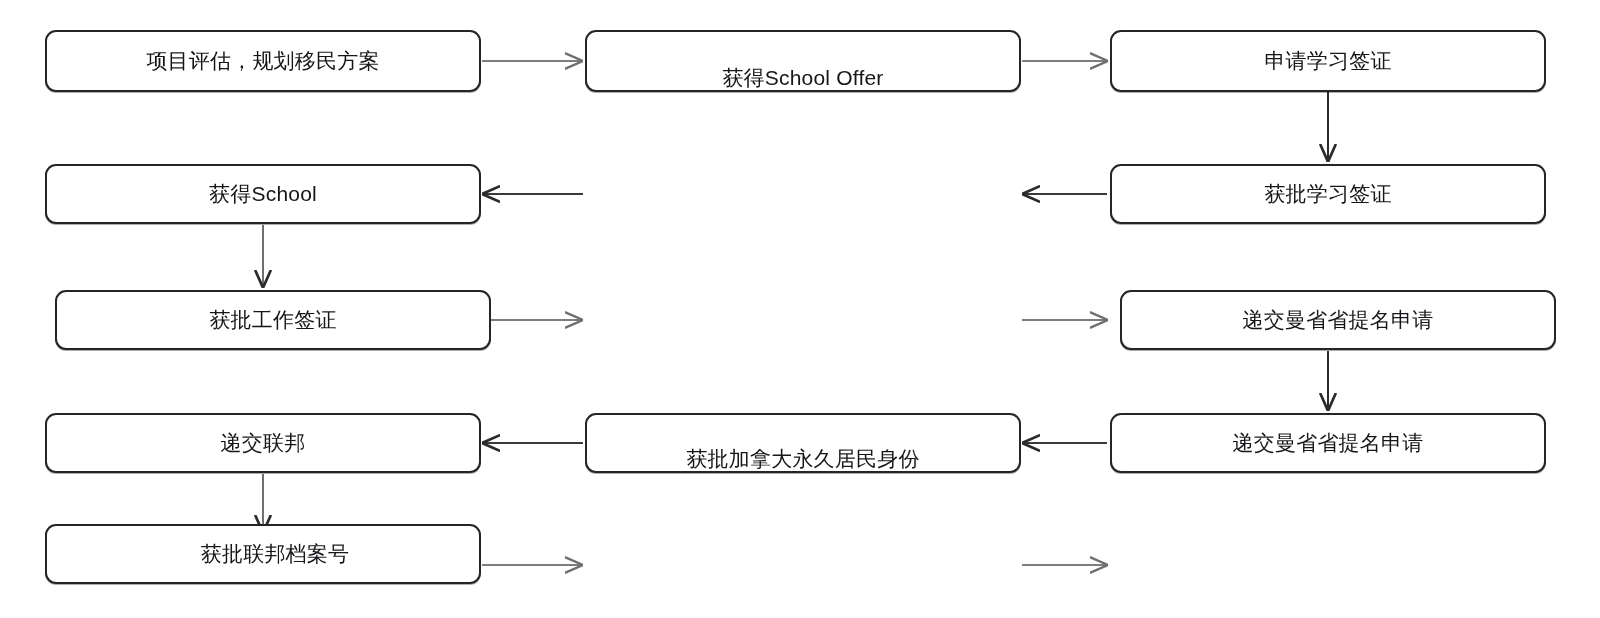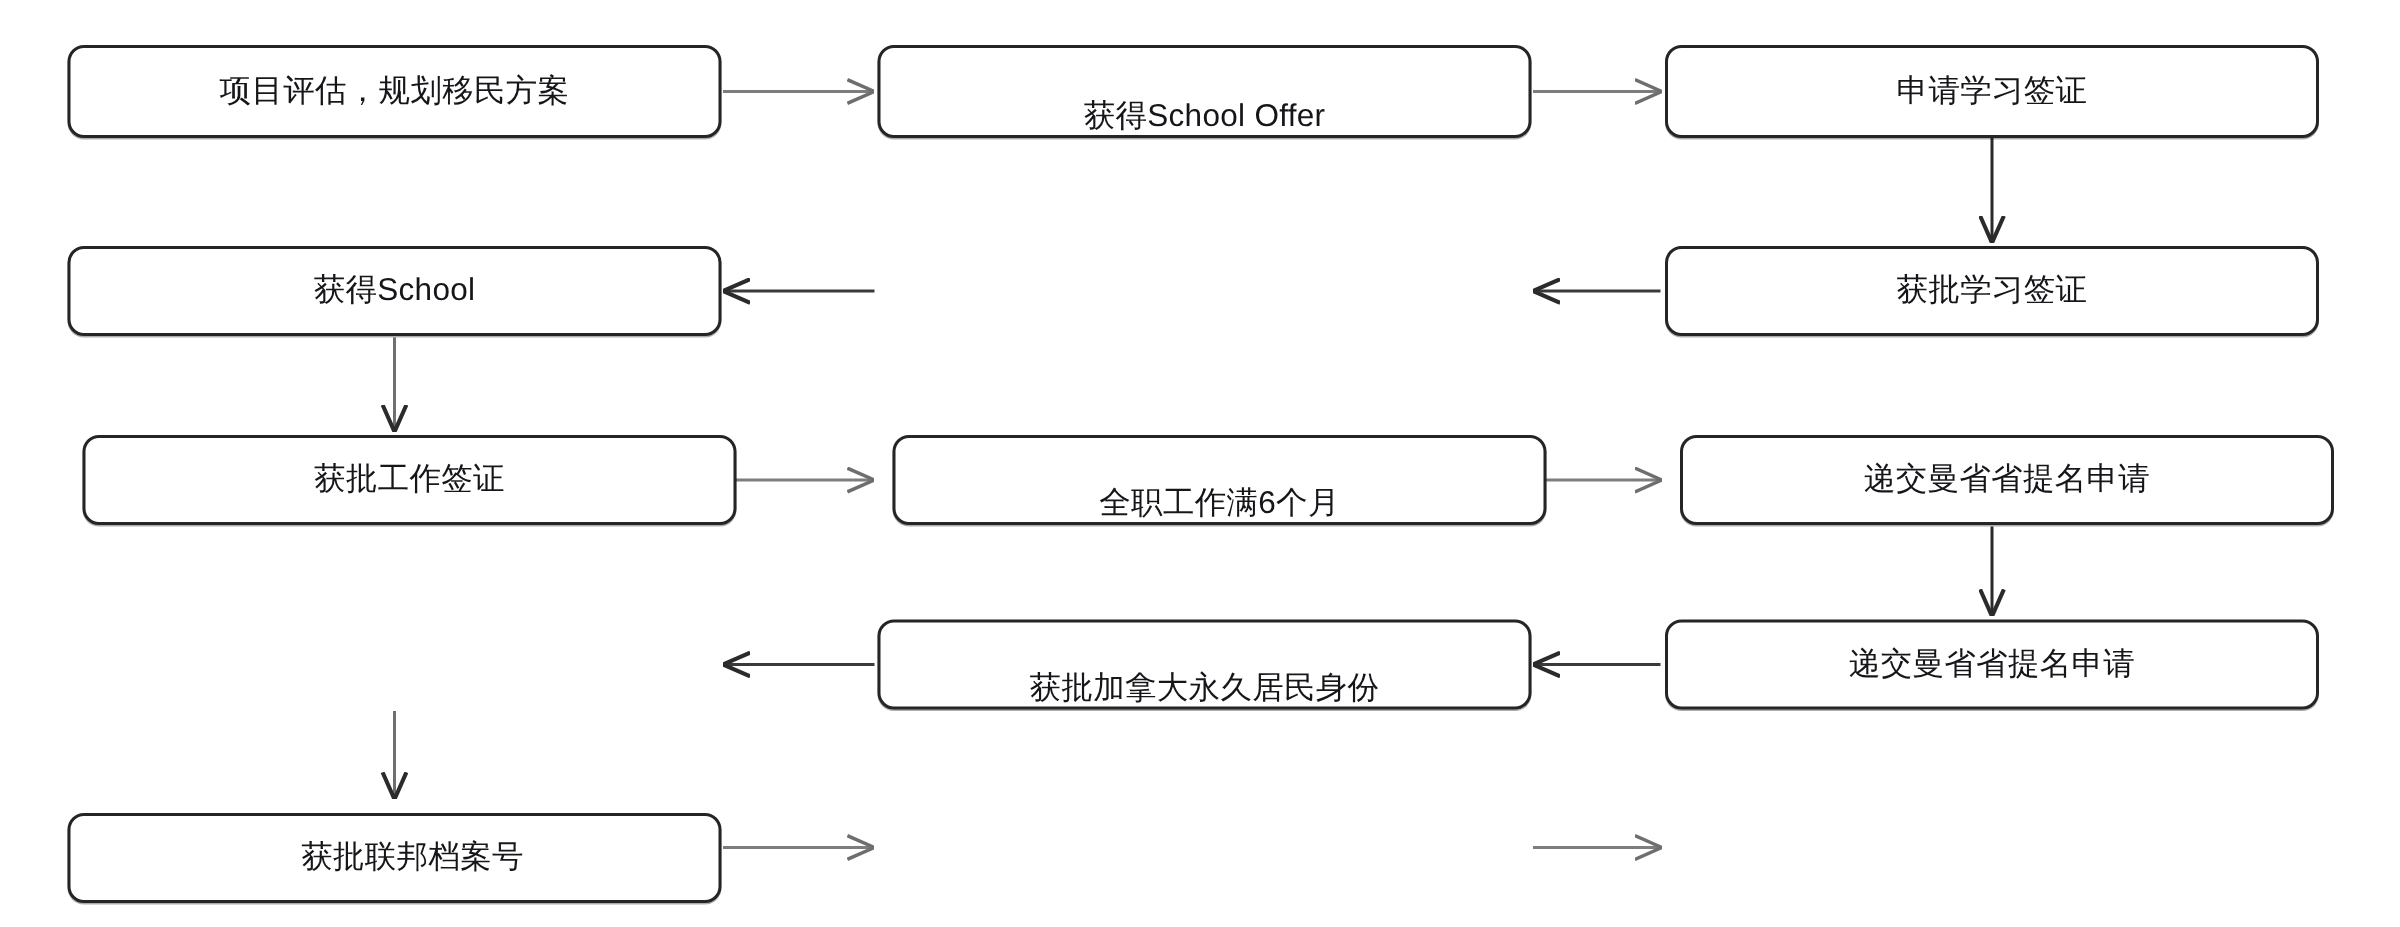--- a/index.html
+++ b/index.html
@@ -46,21 +46,21 @@
   }
   
   .col-0 { left: 45px;   width: 436px; }
   .col-1 { left: 585px;  width: 436px; align-items: flex-end; }
   .col-2 { left: 1110px; width: 436px; }
   
   .row-0 { top: 30px;  height: 62px; }
   .row-1 { top: 164px; height: 60px; }
   .row-2 { top: 290px; height: 60px; margin-left: 10px; }
   .row-3 { top: 413px; height: 60px; }
-  .row-4 { top: 542px; height: 60px; padding-left: 24px; }
+  .row-4 { top: 524px; height: 60px; padding-left: 24px; }
 </style>
 </head>
 <body>
 
 <div id="canvas">
 
   <svg class="edge-layer" viewBox="0 0 1600 618" width="1600" height="618" xmlns="http://www.w3.org/2000/svg">
     <defs>
       <marker id="arrow-gray" viewBox="0 0 10 10" refX="9.5" refY="5" markerWidth="9" markerHeight="9" orient="auto-start-reverse">
         <path d="M 0 0.6 L 10 5 L 0 9.4" fill="none" stroke="#6e6e6e" stroke-width="1.3"></path>
@@ -112,31 +112,31 @@
   <div class="node row-0 col-2">
     <span class="node-label">申请学习签证</span>
   </div>
   <div class="node row-1 col-0">
     <span class="node-label">获得School</span>
   </div>
 
   <div class="node row-2 col-0">
     <span class="node-label">获批工作签证</span>
   </div>
-  <div class="node row-2 col-1">
-    <span class="node-label">全职工作满6个月</span>
-  </div>
   <div class="node row-2 col-2">
     <span class="node-label">递交曼省省提名申请</span>
   </div>
 
   <div class="node row-3 col-2">
     <span class="node-label">递交曼省省提名申请</span>
   </div>
   <div class="node row-3 col-1">
     <span class="node-label">获批加拿大永久居民身份</span>
   </div>
+  <div class="node row-3 col-0">
+    <span class="node-label">递交联邦</span>
+  </div>
 
   <div class="node row-4 col-0">
     <span class="node-label">获批联邦档案号</span>
   </div>
 
 </div>
 
 </body></html>

